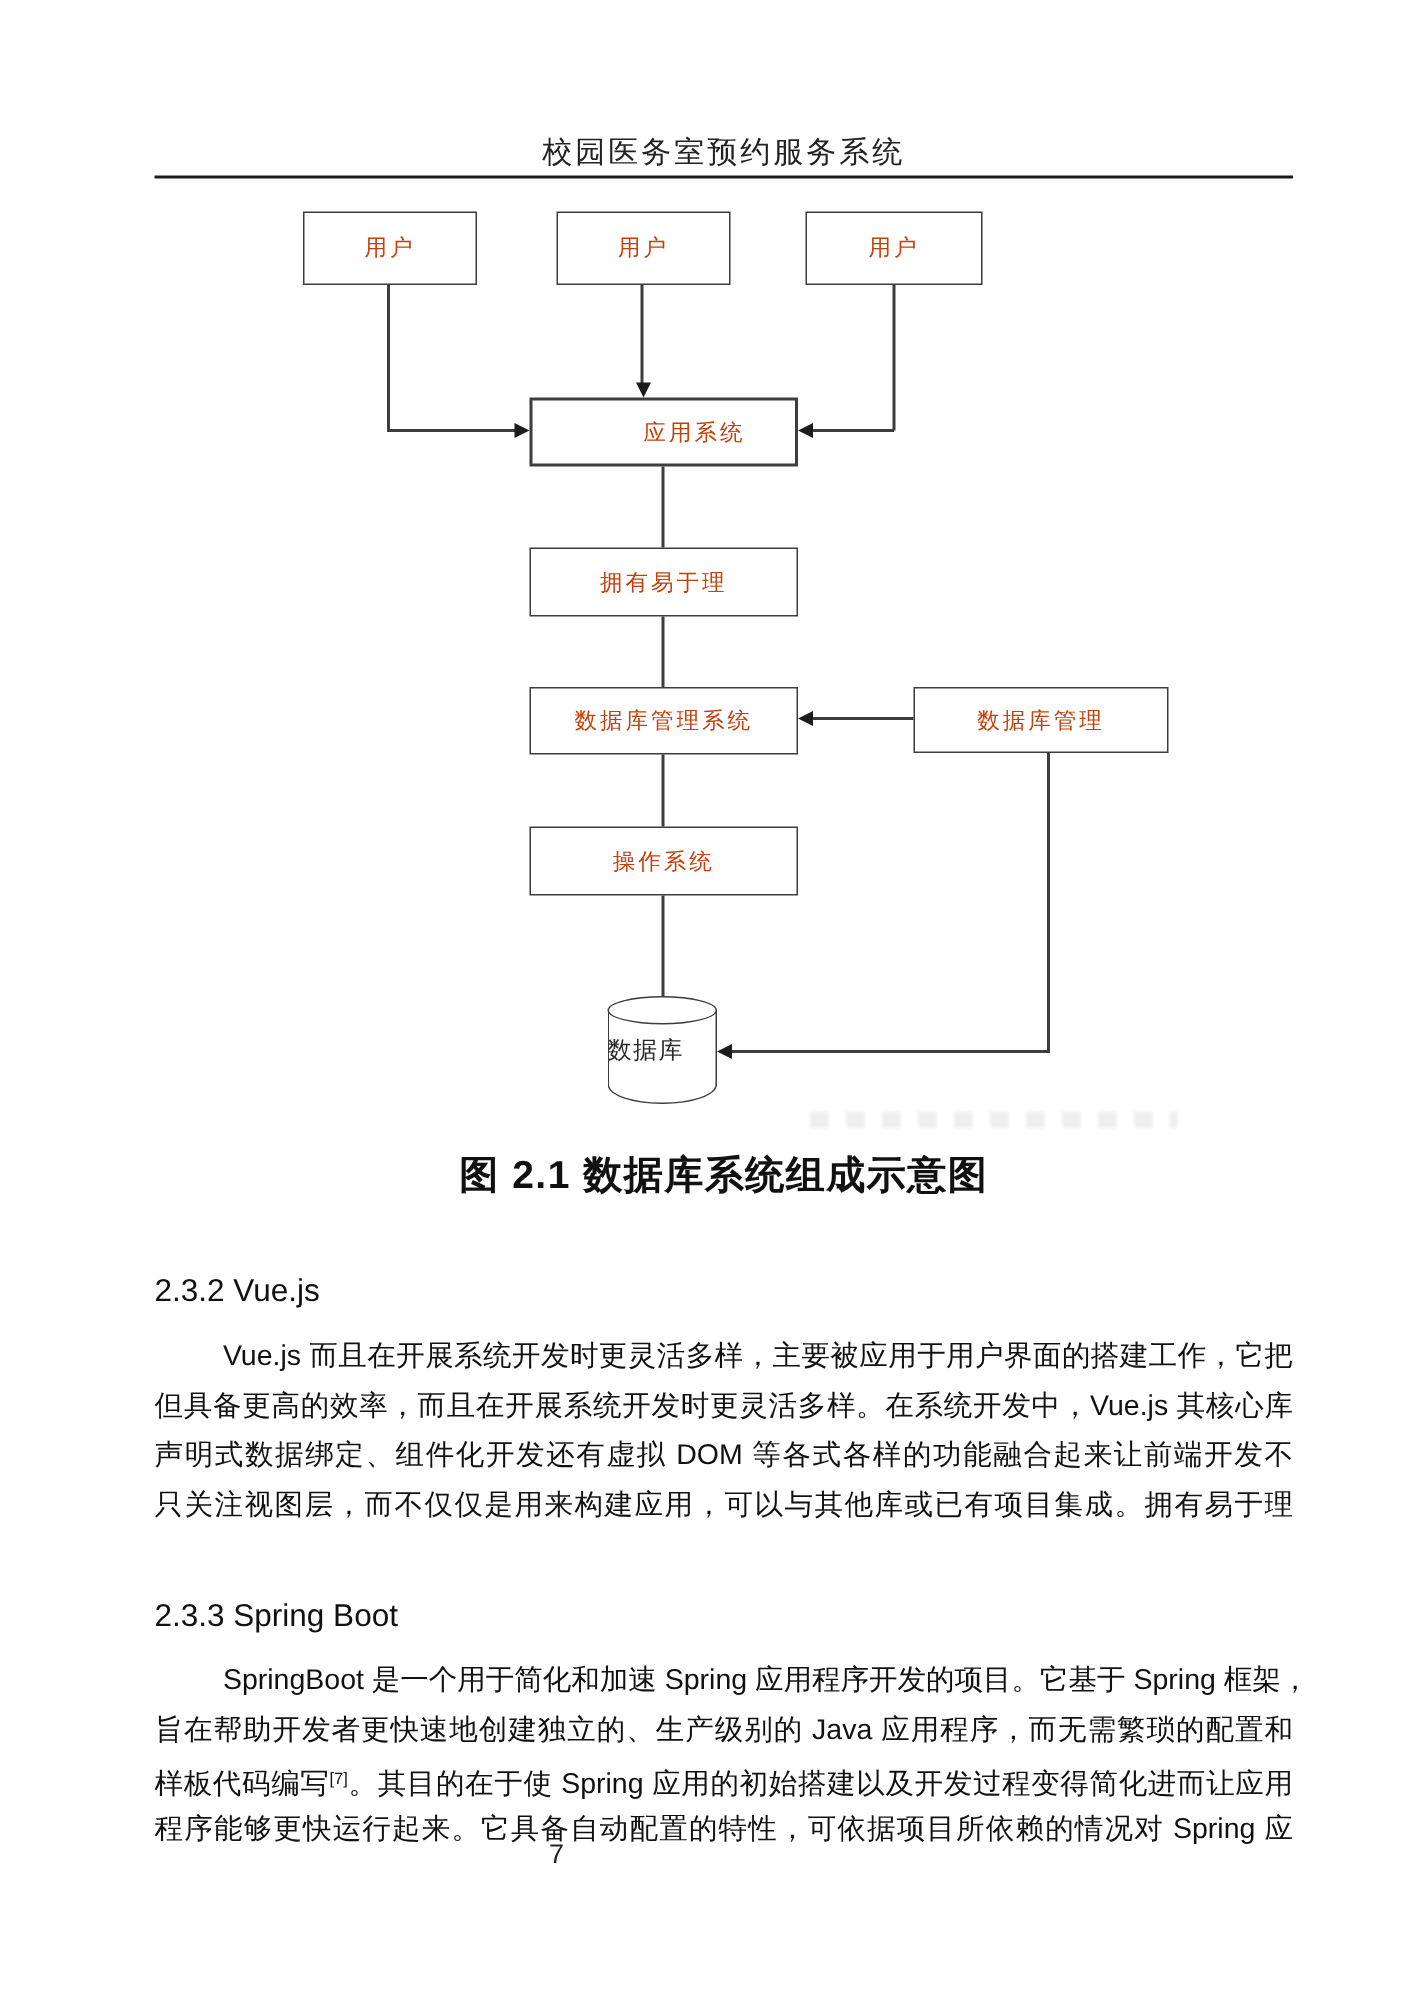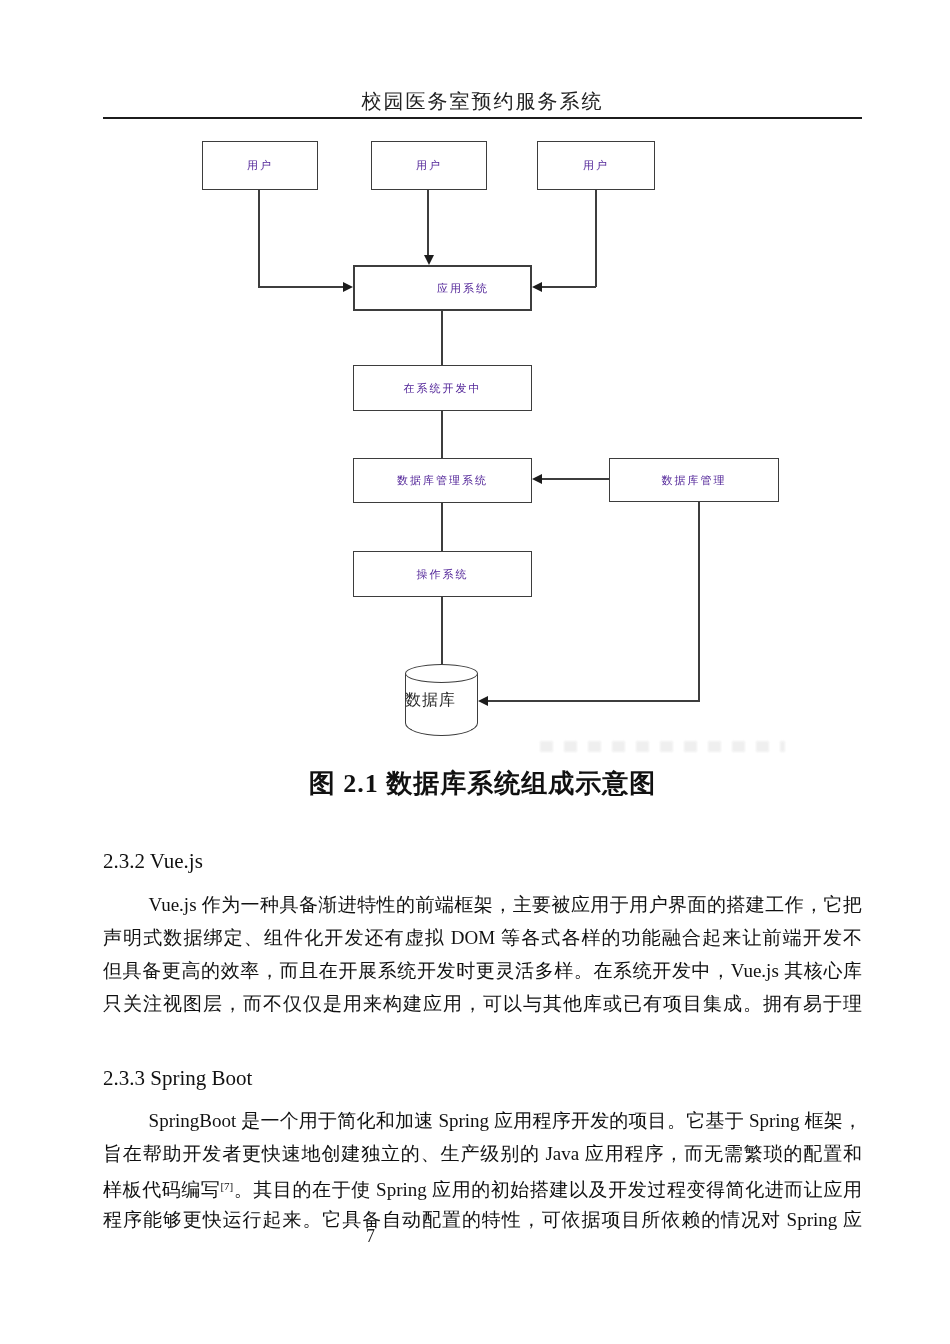--- a/index.html
+++ b/index.html
@@ -2,21 +2,21 @@
 <html><head>
 <meta charset="utf-8">
 <style>
   html, body { margin: 0; padding: 0; background: #ffffff; }
   * { box-sizing: border-box; }
   .page {
     position: relative;
     width: 950px;
     height: 1344px;
     background: #ffffff;
-    font-family: Liberation Serif, serif;
+    font-family: Liberation Sans, sans-serif;
     color: #1a1a1a;
     overflow: hidden;
   }
   .abs { position: absolute; }
 
   
   .header-title {
     left: 103px; top: 88px; width: 759px;
     text-align: center;
     font-size: 20px;
@@ -27,23 +27,23 @@
     left: 103px; top: 117px; width: 759px; height: 2px;
     background: #1c1c1c;
   }
 
   
   .dbox {
     position: absolute;
     border: 1.5px solid #3d3d3d;
     background: #fff;
     display: flex; align-items: center; justify-content: center;
-    font-size: 11px;
+    font-size: 15px;
     letter-spacing: 2px;
-    color: #4c1d95;
+    color: #c2410c;
   }
   .dbox.thick { border-width: 2px; }
   .dline { position: absolute; background: #3d3d3d; }
   .arr { position: absolute; width: 0; height: 0; }
   .arr-right { border-top: 5px solid transparent; border-bottom: 5px solid transparent; border-left: 10px solid #1c1c1c; }
   .arr-left  { border-top: 5px solid transparent; border-bottom: 5px solid transparent; border-right: 10px solid #1c1c1c; }
   .arr-down  { border-left: 5px solid transparent; border-right: 5px solid transparent; border-top: 10px solid #1c1c1c; }
 
   .cylinder { position: absolute; left: 405px; top: 664px; width: 73px; height: 72px; }
   .cyl-body {
@@ -107,21 +107,21 @@
   <div class="abs header-title">校园医务室预约服务系统</div>
   <div class="abs header-rule"></div>
 
   <div>
 
     <div class="dbox" style="left:202px; top:141px; width:116px; height:49px;">用户</div>
     <div class="dbox" style="left:371px; top:141px; width:116px; height:49px;">用户</div>
     <div class="dbox" style="left:537px; top:141px; width:118px; height:49px;">用户</div>
 
     <div class="dbox thick" style="left:353px; top:265px; width:179px; height:46px;padding-left:41px;">应用系统</div>
-    <div class="dbox" style="left:353px; top:365px; width:179px; height:46px;">在系统开发中</div>
+    <div class="dbox" style="left:353px; top:365px; width:179px; height:46px;">拥有易于理</div>
     <div class="dbox" style="left:353px; top:458px; width:179px; height:45px;">数据库管理系统</div>
     <div class="dbox" style="left:609px; top:458px; width:170px; height:44px;">数据库管理</div>
     <div class="dbox" style="left:353px; top:551px; width:179px; height:46px;">操作系统</div>
 
     <div class="dline" style="left:258px; top:190px; width:2px; height:97px;"></div>
     <div class="dline" style="left:258px; top:286px; width:86px; height:2px;"></div>
     <div class="arr arr-right" style="left:343px; top:282px;"></div>
 
     <div class="dline" style="left:427px; top:190px; width:2px; height:66px;"></div>
     <div class="arr arr-down" style="left:424px; top:255px;"></div>
@@ -148,23 +148,23 @@
       <div class="cyl-label">数据库</div>
     </div>
 
     <div class="abs watermark"></div>
   </div>
 
   <div class="abs caption">图 2.1 数据库系统组成示意图</div>
 
   <div class="abs sec-heading" style="top:849px;">2.3.2 Vue.js</div>
   <div class="abs para" style="top:888px;">
-    <div class="bodyline indent">Vue.js 作为一种具备渐进特性的前端框架，主要被应用于用户界面的搭建工作，它把</div>
+    <div class="bodyline indent">Vue.js 而且在开展系统开发时更灵活多样，主要被应用于用户界面的搭建工作，它把</div>
+    <div class="bodyline">但具备更高的效率，而且在开展系统开发时更灵活多样。在系统开发中，Vue.js 其核心库</div>
     <div class="bodyline">声明式数据绑定、组件化开发还有虚拟 DOM 等各式各样的功能融合起来让前端开发不</div>
-    <div class="bodyline">但具备更高的效率，而且在开展系统开发时更灵活多样。在系统开发中，Vue.js 其核心库</div>
     <div class="bodyline">只关注视图层，而不仅仅是用来构建应用，可以与其他库或已有项目集成。拥有易于理</div>
   </div>
 
   <div class="abs sec-heading" style="top:1066px;">2.3.3 Spring Boot</div>
   <div class="abs para" style="top:1104px;">
     <div class="bodyline indent">SpringBoot 是一个用于简化和加速 Spring 应用程序开发的项目。它基于 Spring 框架，</div>
     <div class="bodyline">旨在帮助开发者更快速地创建独立的、生产级别的 Java 应用程序，而无需繁琐的配置和</div>
     <div class="bodyline">样板代码编写<sup>[7]</sup>。其目的在于使 Spring 应用的初始搭建以及开发过程变得简化进而让应用</div>
     <div class="bodyline">程序能够更快运行起来。它具备自动配置的特性，可依据项目所依赖的情况对 Spring 应</div>
   </div>

